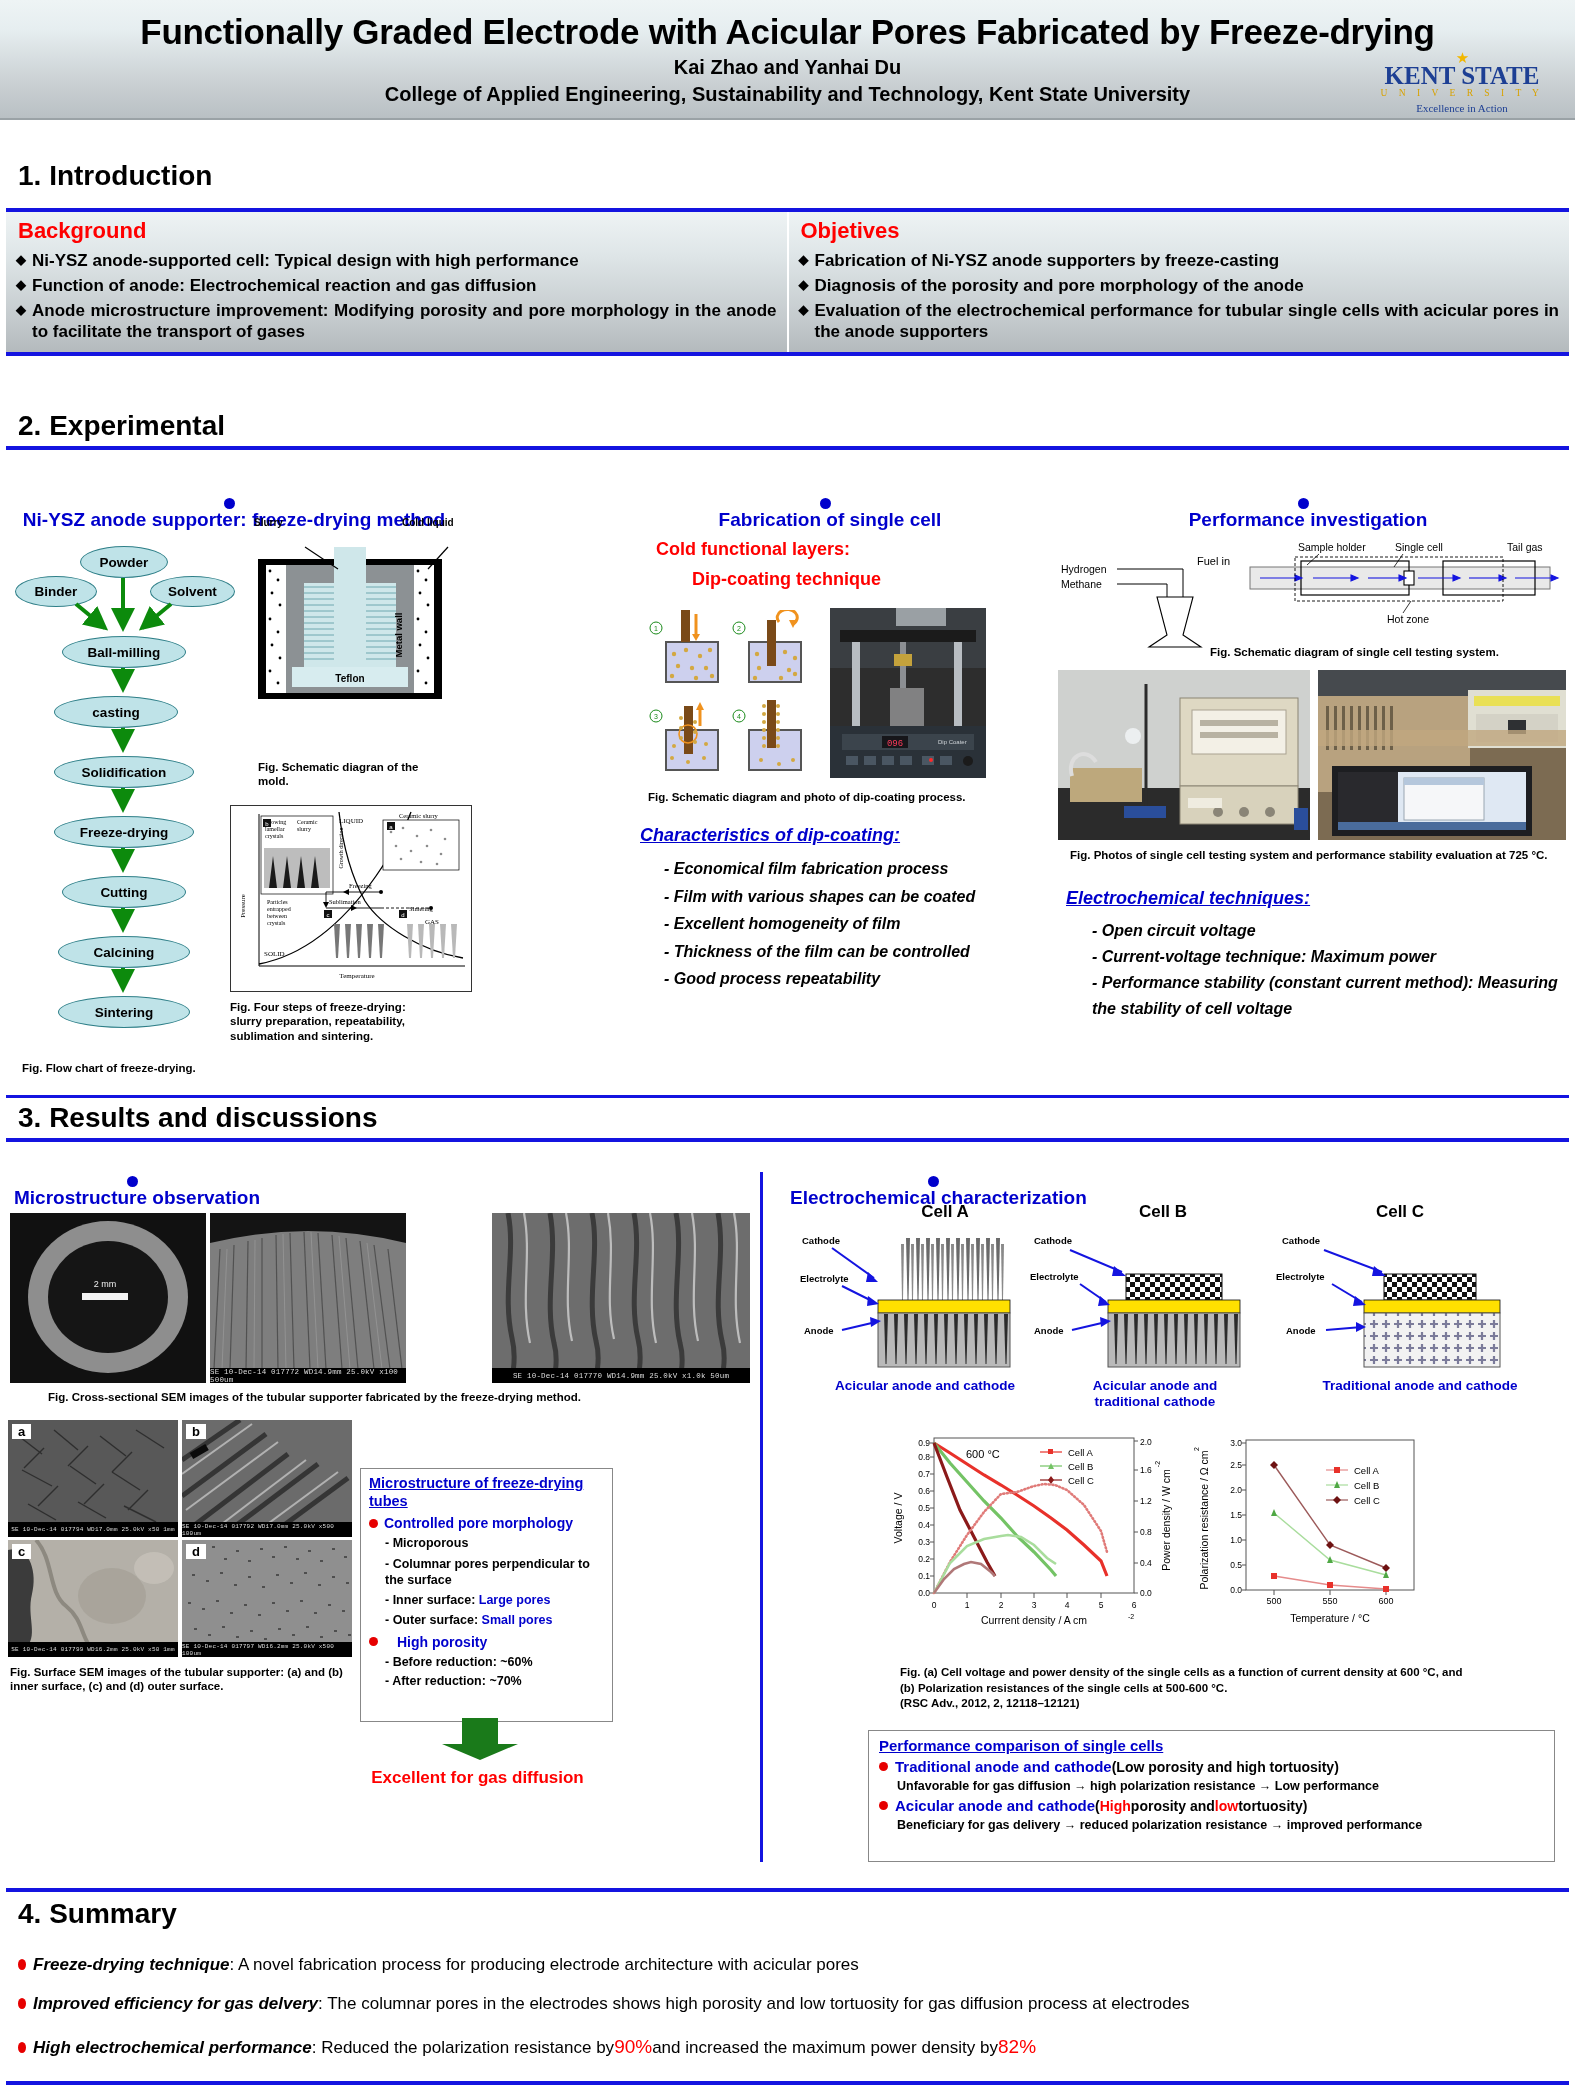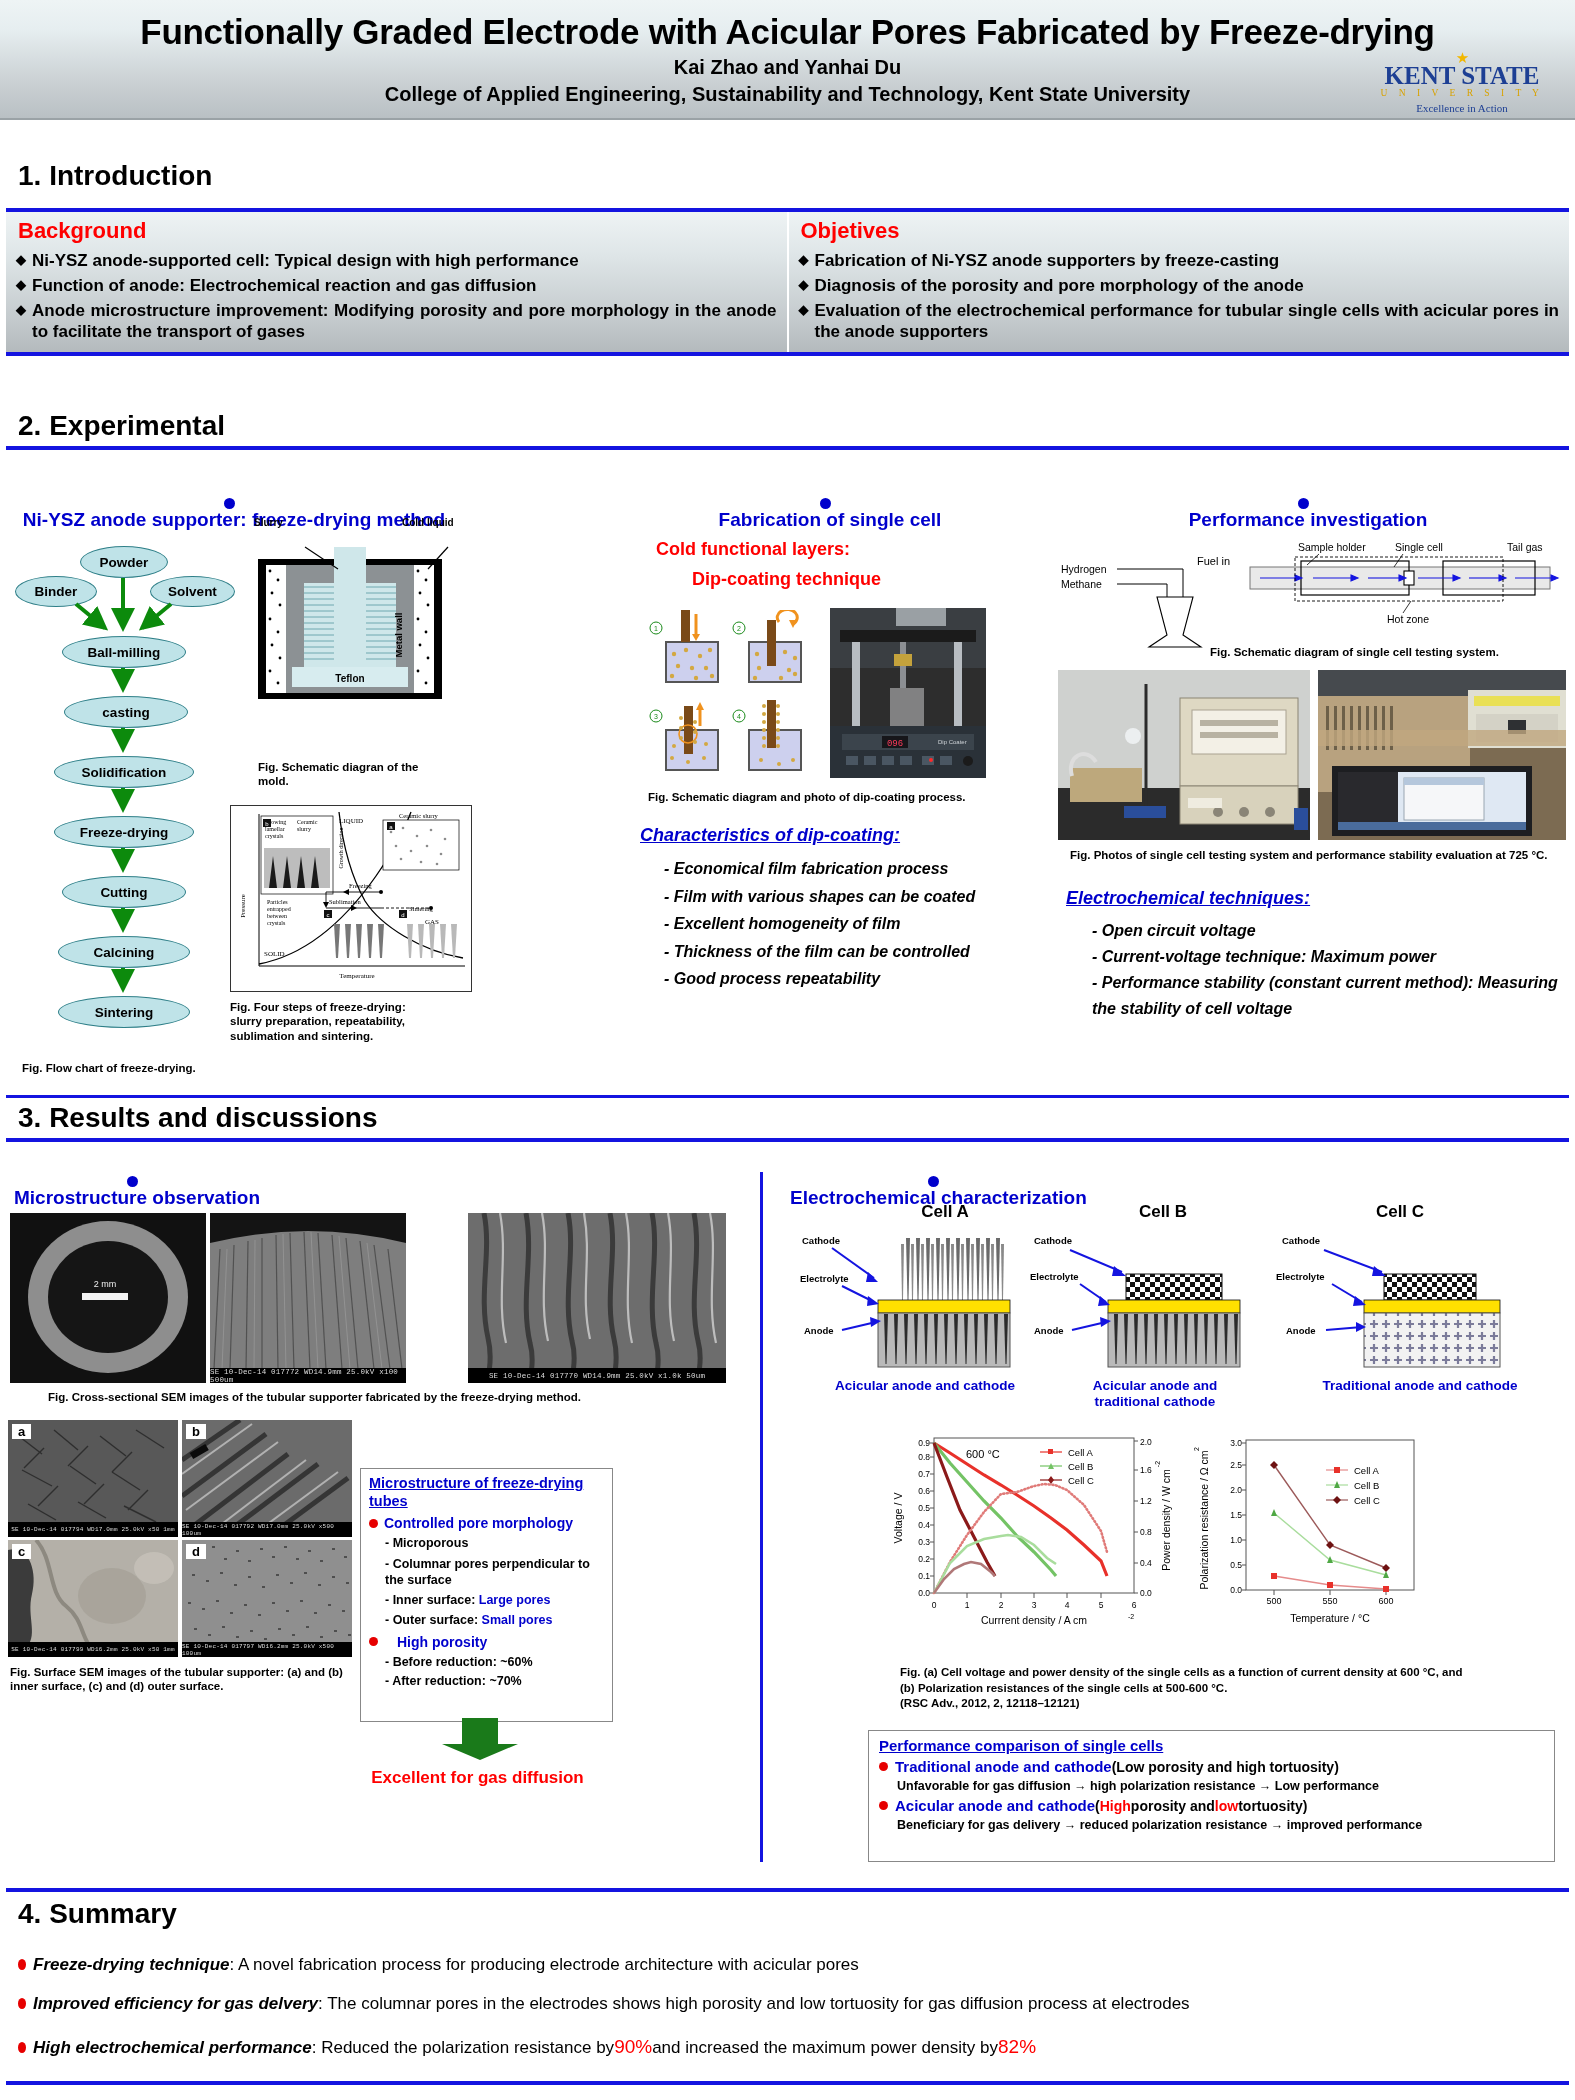--- a/index.html
+++ b/index.html
@@ -170,21 +170,21 @@
     <line x1="113" y1="128" x2="113" y2="151" stroke="#0c8a0c" stroke-width="4" marker-end="url(#ga)"></line>
     <line x1="113" y1="188" x2="113" y2="211" stroke="#0c8a0c" stroke-width="4" marker-end="url(#ga)"></line>
     <line x1="113" y1="248" x2="113" y2="271" stroke="#0c8a0c" stroke-width="4" marker-end="url(#ga)"></line>
     <line x1="113" y1="308" x2="113" y2="331" stroke="#0c8a0c" stroke-width="4" marker-end="url(#ga)"></line>
     <line x1="113" y1="368" x2="113" y2="391" stroke="#0c8a0c" stroke-width="4" marker-end="url(#ga)"></line>
     <line x1="113" y1="428" x2="113" y2="451" stroke="#0c8a0c" stroke-width="4" marker-end="url(#ga)"></line>
   </svg>
   <div class="node" style="left:52px;top:98px;width:122px;height:30px;">
       <span>Ball-milling</span>
     </div>
-  <div class="node" style="left:54px;top:158px;width:122px;height:30px;">
+  <div class="node" style="left:44px;top:158px;width:122px;height:30px;">
       <span>casting</span>
     </div>
   <div class="node" style="left:44px;top:218px;width:138px;height:30px;">
       <span>Solidification</span>
     </div>
   <div class="node" style="left:44px;top:278px;width:138px;height:30px;">
       <span>Freeze-drying</span>
     </div>
   <div class="node" style="left:52px;top:338px;width:122px;height:30px;">
       <span>Cutting</span>
@@ -621,21 +621,21 @@
       <line x1="17" y1="36" x2="12" y2="156"></line>
         <line x1="45" y1="27" x2="44" y2="156"></line>
         <line x1="73" y1="21" x2="76" y2="156"></line>
       <line x1="101" y1="19" x2="108" y2="156"></line>
         <line x1="129" y1="23" x2="140" y2="156"></line>
         <line x1="157" y1="30" x2="172" y2="156"></line>
     </g>
   </svg>
   <div class="sem-bar">SE    10-Dec-14        017772 WD14.9mm 25.0kV x100  500um</div>
 </div>
-<div class="sem" style="top:1213px;left:468px;width:258px;height:170px;">
+<div class="sem" style="top:1213px;left:492px;width:258px;height:170px;">
   <svg width="258" height="170">
     <rect width="258" height="170" fill="#6d6d6d"></rect>
     <g stroke="#2f2f2f" stroke-width="5" opacity="0.8" fill="none">
       <path d="M16,0 C24,40 10,80 20,125 C26,150 18,160 22,170"></path>
       <path d="M58,0 C66,44 52,86 62,130 C68,152 60,162 64,170"></path>
       <path d="M100,0 C108,40 94,84 104,128 C110,150 102,160 106,170"></path>
       <path d="M142,0 C150,42 136,82 146,126 C152,150 144,160 148,170"></path>
       <path d="M184,0 C192,40 178,86 188,130 C194,152 186,162 190,170"></path>
       <path d="M226,0 C234,44 220,84 230,128 C236,150 228,160 232,170"></path>
     </g>

